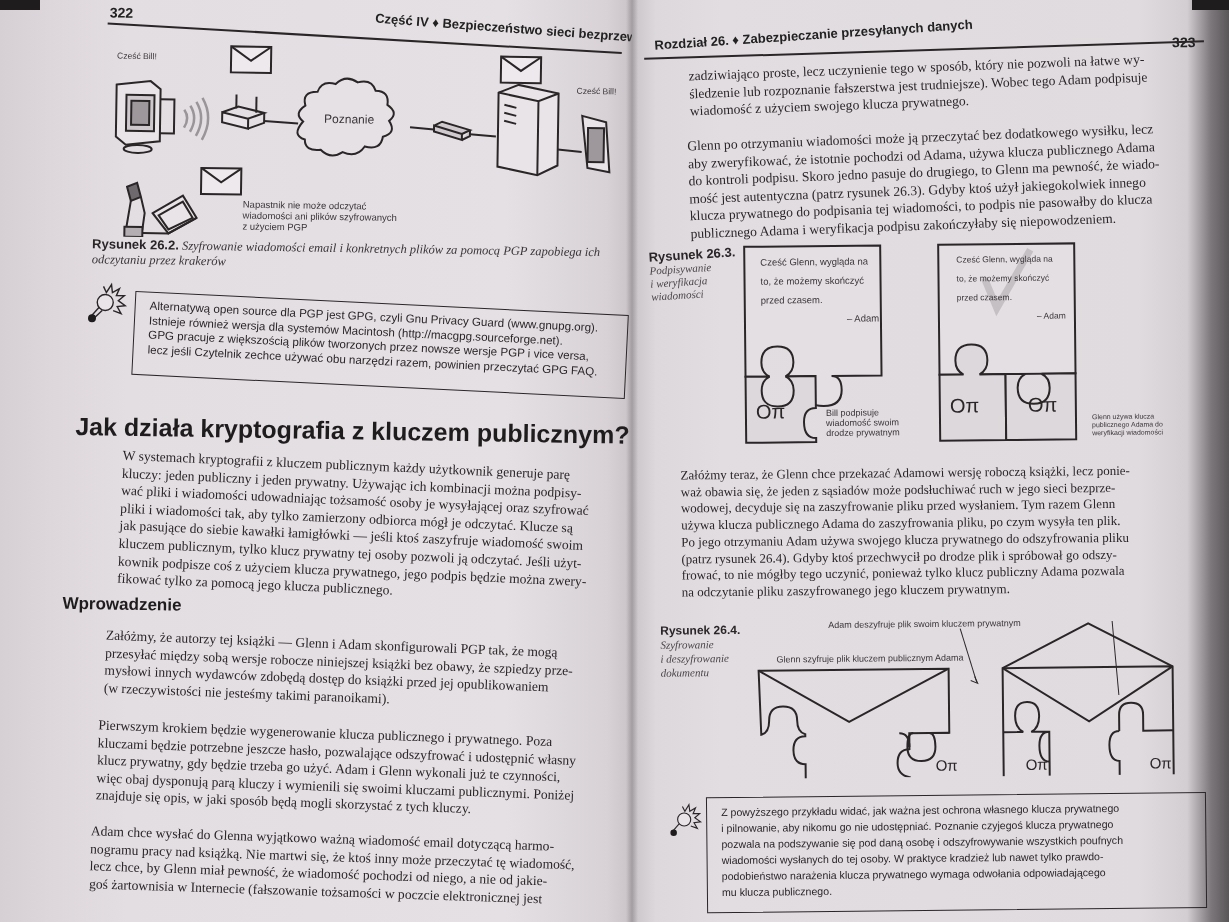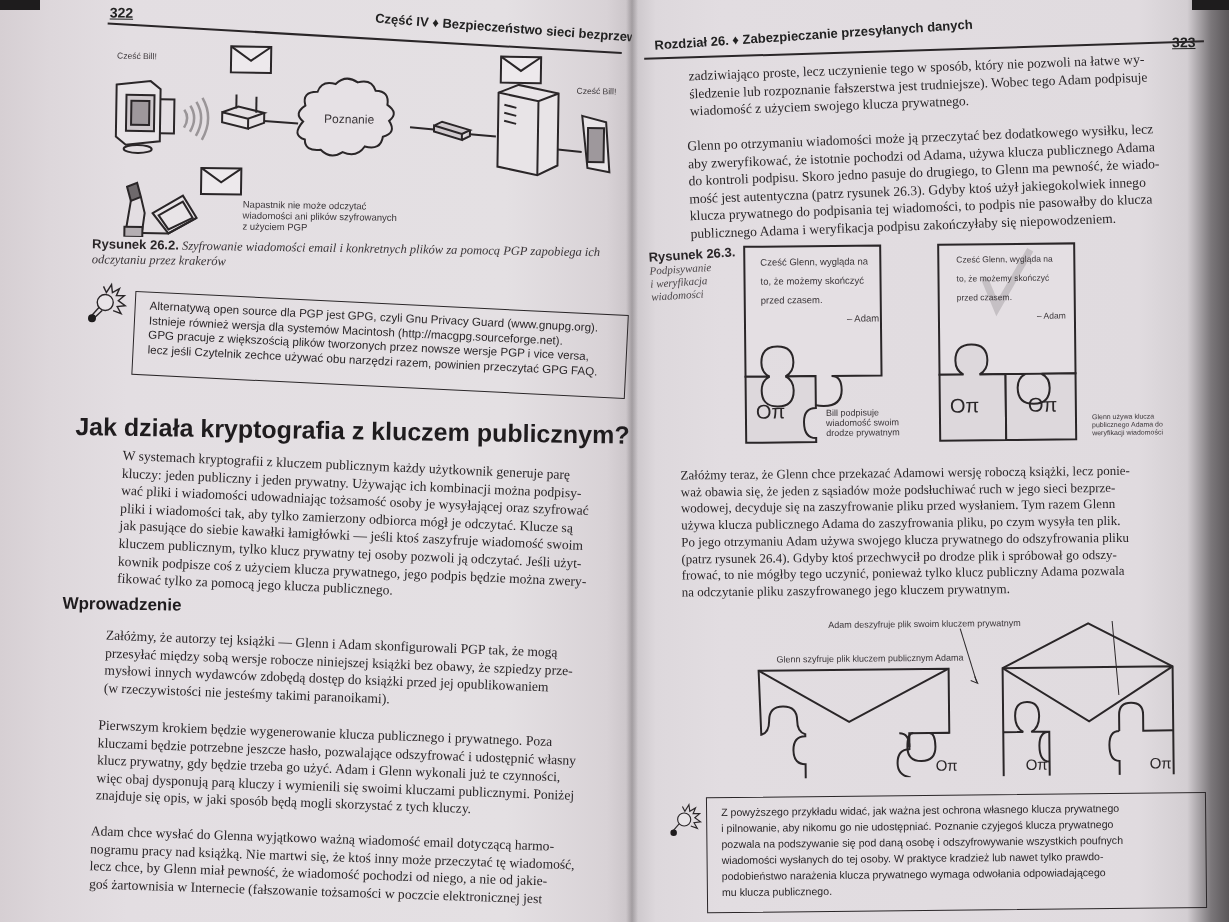--- a/index.html
+++ b/index.html
@@ -24,21 +24,21 @@
     background:linear-gradient(90deg,rgba(0,0,0,0) 0%,rgba(90,85,88,.35) 50%,rgba(0,0,0,0) 100%);
   }
   .corner-dark {
     position:absolute; top:0; width:40px; height:10px; background:#1e1c1d;
   }
   .abs { position:absolute; }
   .sans { font-family:"Liberation Sans", sans-serif; }
   .bold { font-weight:normal; }
 
   
-  .pagenum { font-family:"Liberation Sans", sans-serif; font-weight:bold; font-size:14px; color:#222;text-decoration:underline; }
+  .pagenum { font-family:"Liberation Sans", sans-serif; font-weight:bold; font-size:14px; color:#222; }
   .runhead { font-family:"Liberation Sans", sans-serif; font-weight:bold; font-size:13px; color:#222; white-space:nowrap; }
   .rule { position:absolute; height:2px; background:#2a2628; transform-origin:left center; }
 
   
   .para { font-size:13.6px; line-height:17.6px; color:#2a2628; }
   .para .ln { display:block; white-space:nowrap; }
   .caption-lbl { font-family:"Liberation Sans", sans-serif; font-weight:bold; font-size:13px; }
   .caption-txt { font-style:italic; font-size:12.5px; color:#3a3538; }
   .h1 { font-family:"Liberation Sans", sans-serif; font-weight:bold; font-size:25px; color:#1f1c1e; white-space:nowrap; }
   .h2 { font-family:"Liberation Sans", sans-serif; font-weight:bold; font-size:17px; color:#1f1c1e; white-space:nowrap; }
@@ -278,20 +278,26 @@
       <span class="ln">Załóżmy teraz, że Glenn chce przekazać Adamowi wersję roboczą książki, lecz ponie-</span>
       <span class="ln">waż obawia się, że jeden z sąsiadów może podsłuchiwać ruch w jego sieci bezprze-</span>
       <span class="ln">wodowej, decyduje się na zaszyfrowanie pliku przed wysłaniem. Tym razem Glenn</span>
       <span class="ln">używa klucza publicznego Adama do zaszyfrowania pliku, po czym wysyła ten plik.</span>
       <span class="ln">Po jego otrzymaniu Adam używa swojego klucza prywatnego do odszyfrowania pliku</span>
       <span class="ln">(patrz rysunek 26.4). Gdyby ktoś przechwycił po drodze plik i spróbował go odszy-</span>
       <span class="ln">frować, to nie mógłby tego uczynić, ponieważ tylko klucz publiczny Adama pozwala</span>
       <span class="ln">na odczytanie pliku zaszyfrowanego jego kluczem prywatnym.</span>
     </div>
 
+    <div class="abs" style="left:22px; top:624px;">
+      <div class="caption-lbl" style="font-size:12px;">Rysunek 26.4.</div>
+      <div class="side-cap" style="line-height:14px;">Szyfrowanie</div>
+      <div class="side-cap" style="line-height:14px;">i deszyfrowanie</div>
+      <div class="side-cap" style="line-height:14px;">dokumentu</div>
+    </div>
     <div class="abs sans" style="left:190px; top:622px; font-size:9px; color:#3a3538; white-space:nowrap;">Adam deszyfruje plik swoim kluczem prywatnym</div>
     <div class="abs sans" style="left:138px; top:656px; font-size:9px; color:#3a3538; white-space:nowrap;">Glenn szyfruje plik kluczem publicznym Adama</div>
 
     <svg class="abs" style="left:110px; top:620px;" width="450" height="160">
       <g stroke="#2a2628" stroke-width="2" fill="none">
         <path d="M212 12 L228 66" stroke-width="1"></path>
         <path d="M226 60 L229 67 L222 64" stroke-width="1"></path>
         <path d="M364 6 L370 80" stroke-width="1"></path>
 
         <path d="M10 52 L200 52 L200 116 L160 116 L160 132 q-12 0 -12 14 q0 12 12 14 L160 170 L56 170 L56 146 q-12 0 -12 -14 q0 -14 12 -14 L56 116 q-8 -2 -8 -14 q0 -14 -14 -14 q-14 0 -14 14 q0 12 -8 14 Z"></path>

